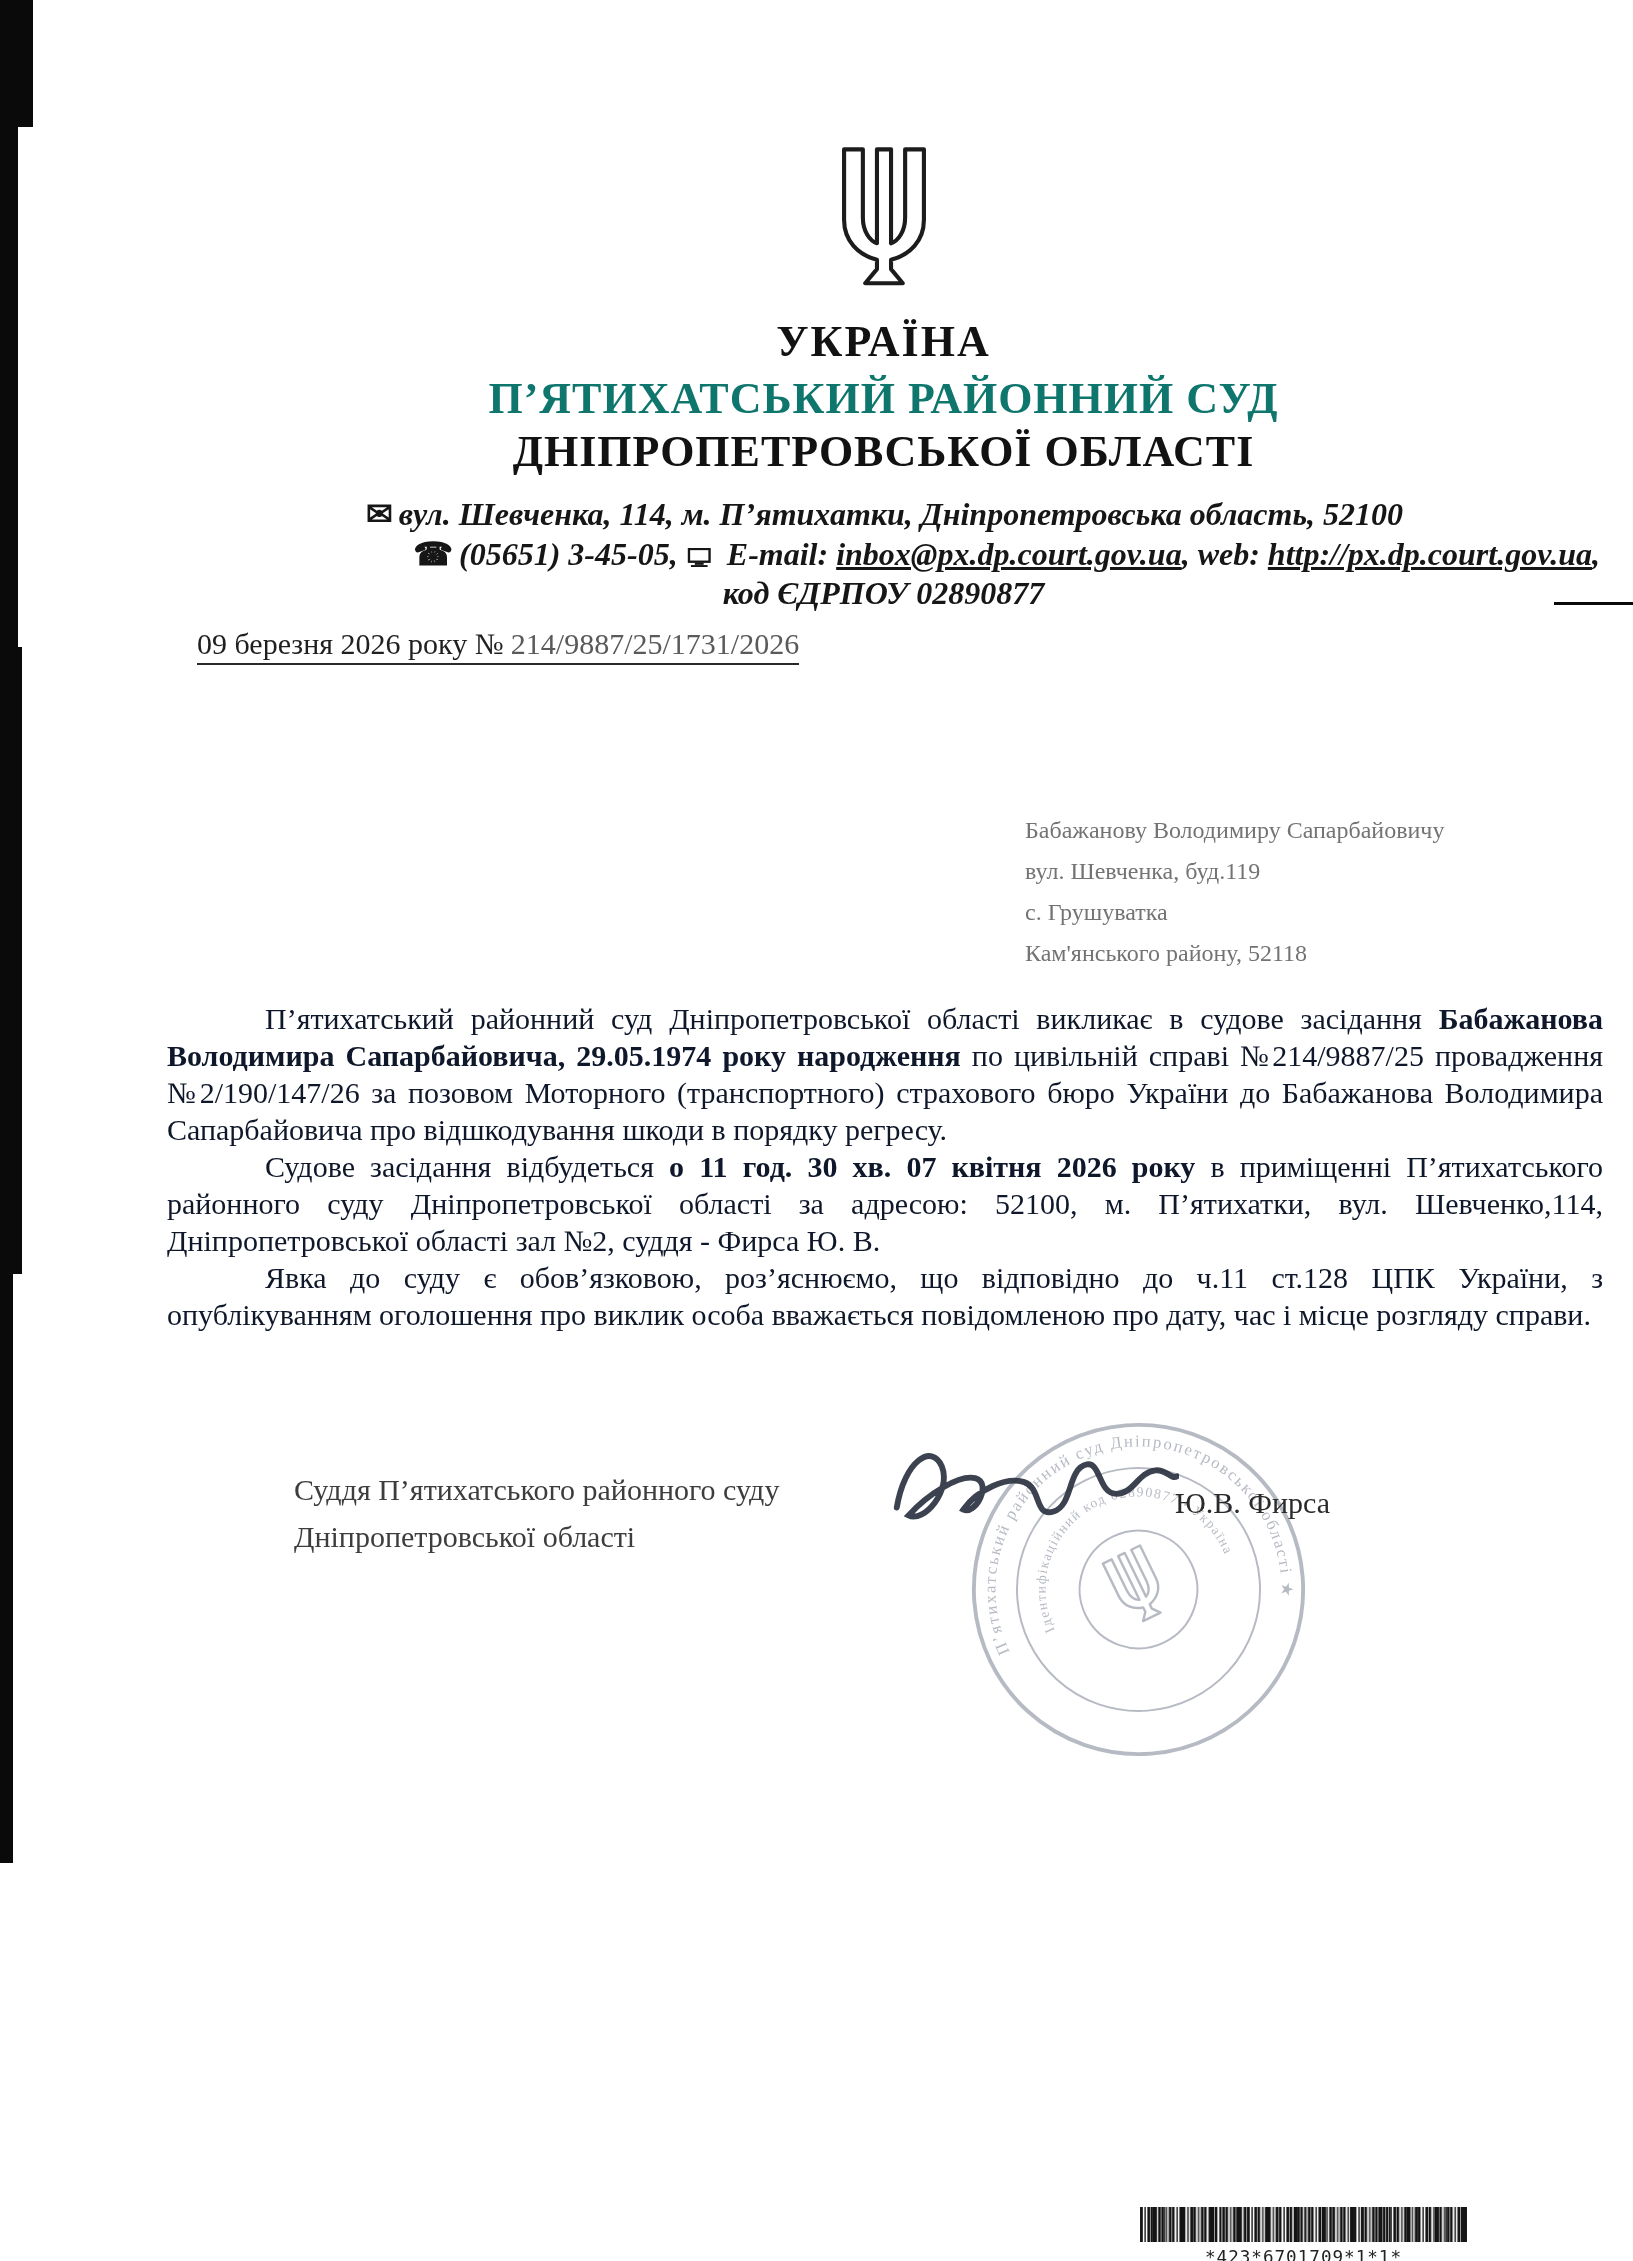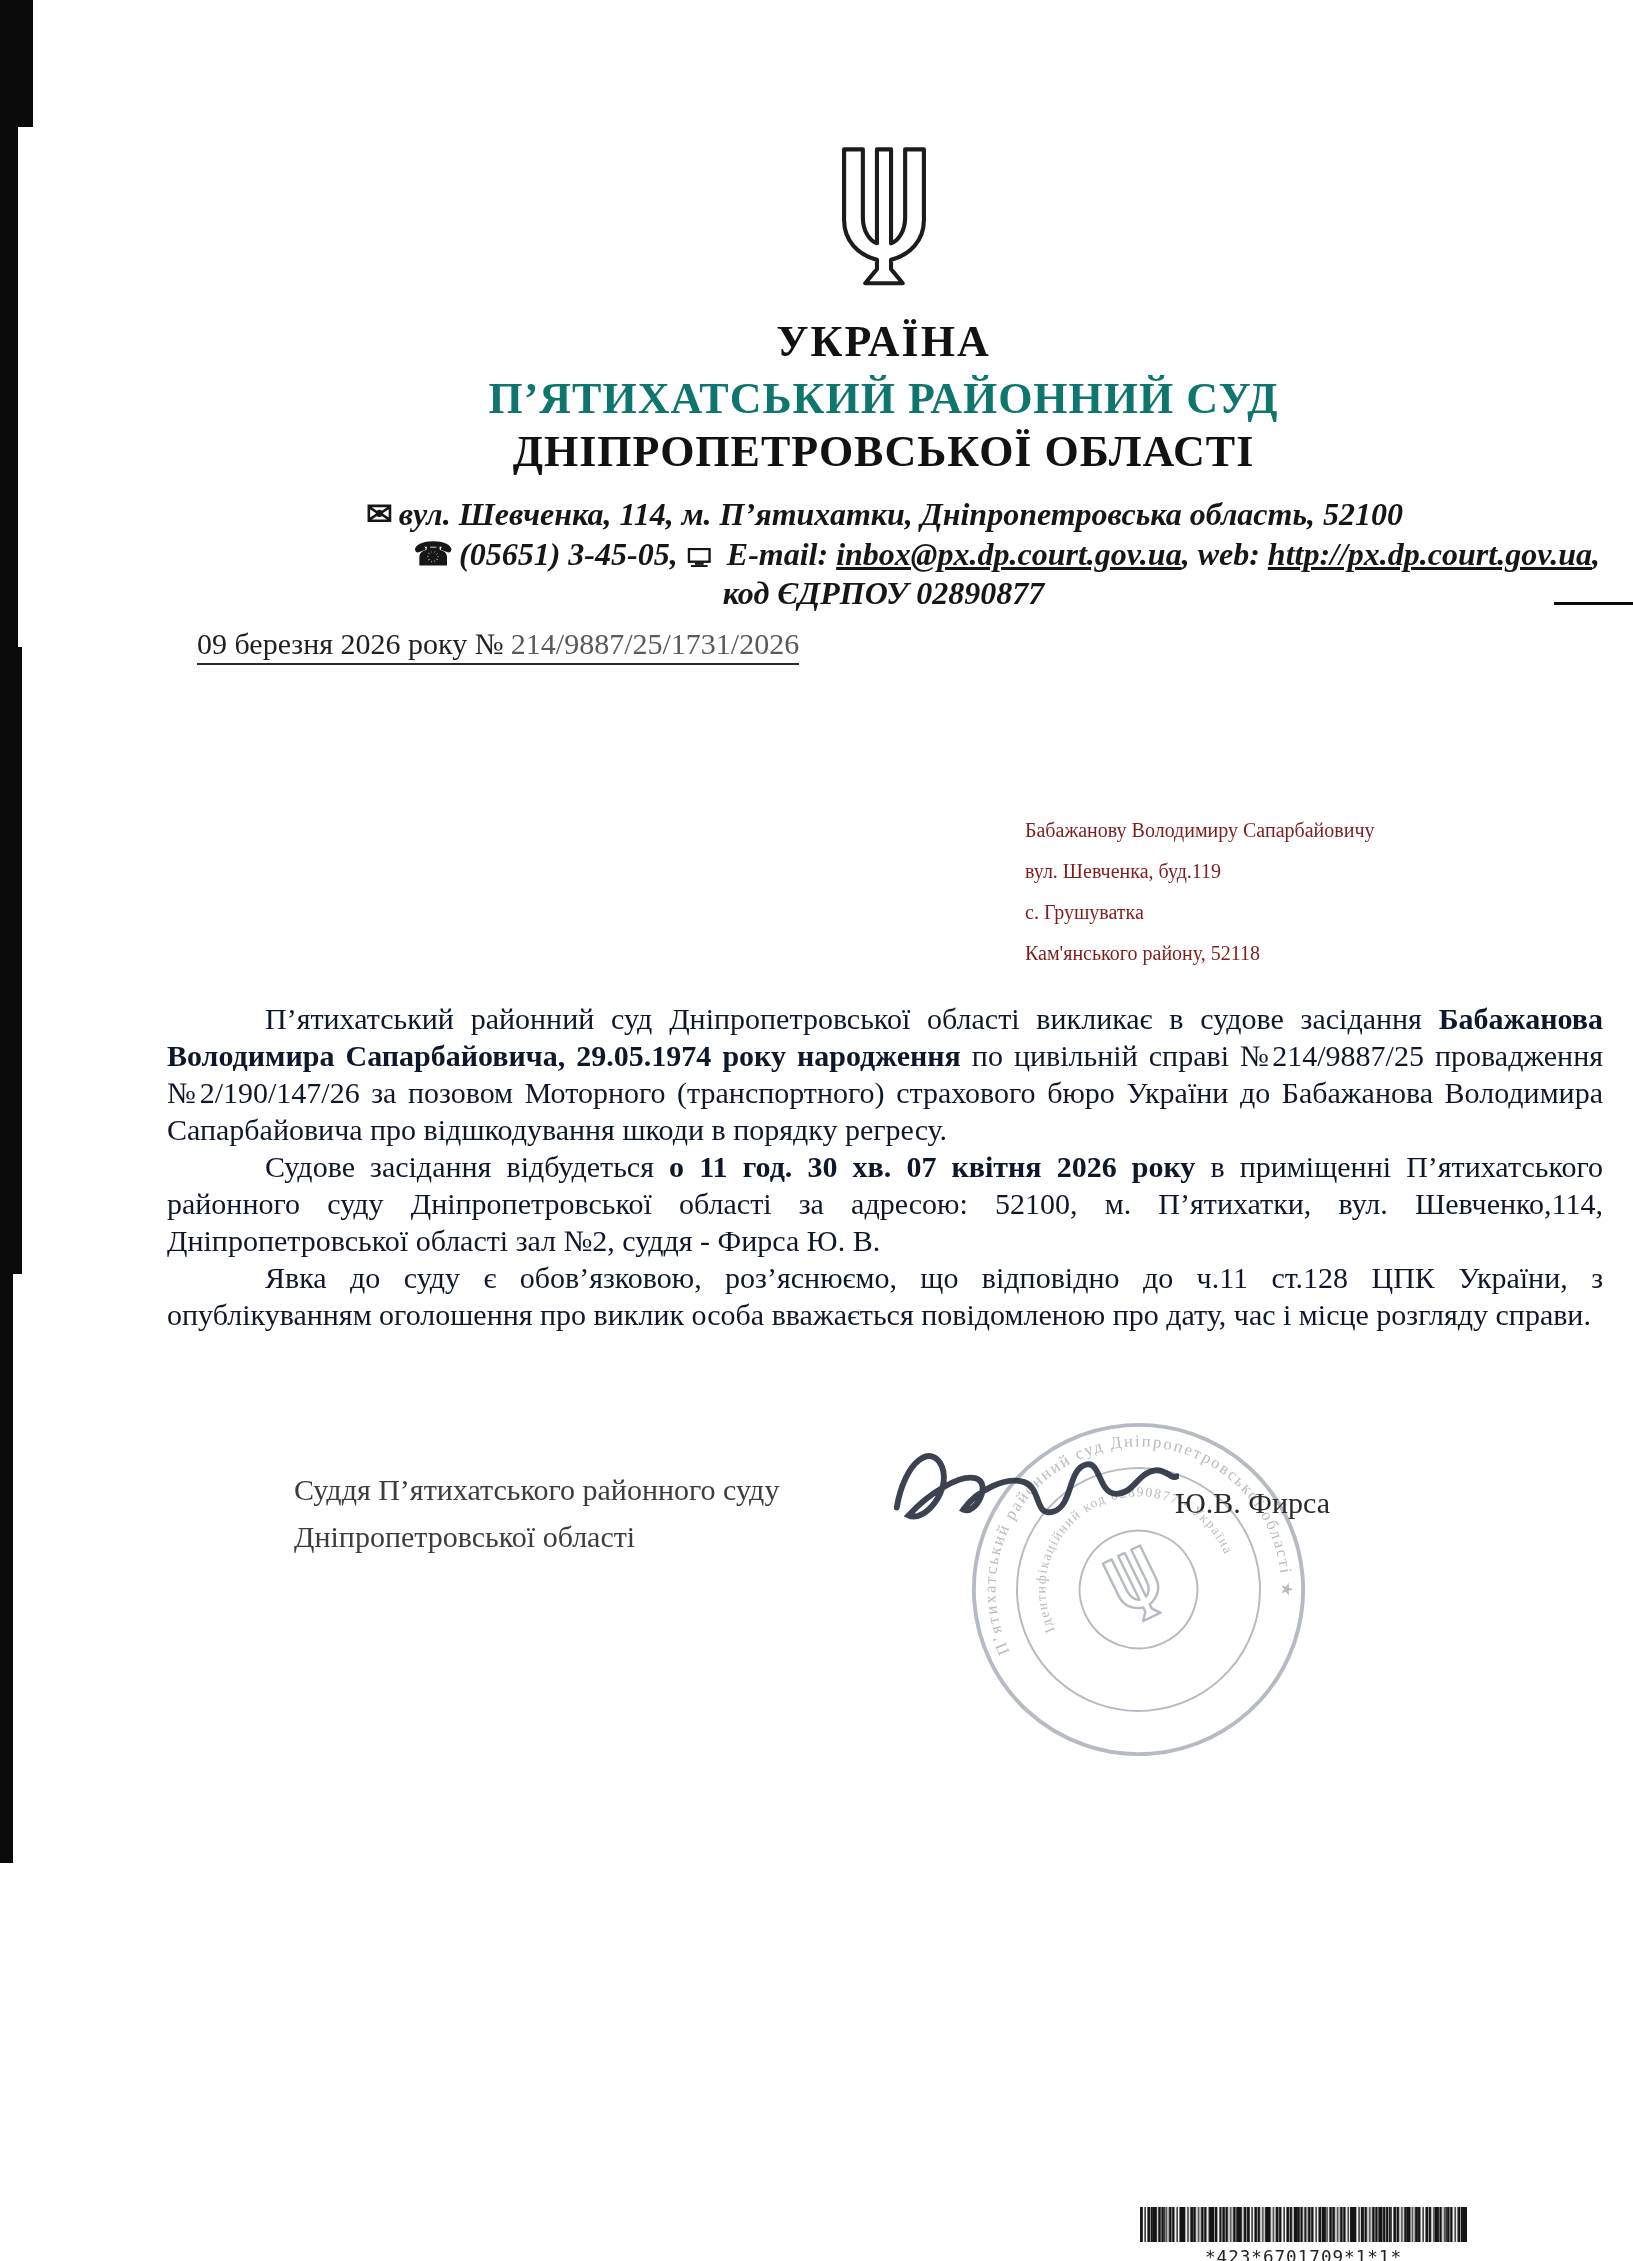--- a/index.html
+++ b/index.html
@@ -24,21 +24,21 @@
   .lnk { text-decoration:underline; }
   .glyph-icon { font-style:normal; display:inline-block; margin:0 5.9px 0 2px; }
   .monitor-icon-svg { vertical-align:-2.9px; margin:0 5.9px 0 9.8px; }
 
   
   .refline { position:absolute; left:167px; top:627px; font-size:30px;margin-left:30px; }
   .refline .u { border-bottom:2px solid #2a2a2a; padding-bottom:2.9px; }
   .ref-num { color:#5a5a5a; }
 
   
-  .recipient { position:absolute; left:1025px; top:810px; font-size:20px; line-height:41px; color:#7f1d1d; }
+  .recipient { position:absolute; left:1025px; top:810px; font-size:24px; line-height:41px; color:#737373; }
 
   
   .bodytext { position:absolute; left:167px; top:1000px; width:1436px; font-size:30px; line-height:37px; text-align:justify; color:#0f172a; }
   .bodytext p { text-indent:98px; }
 
   
   .sig-role { position:absolute; left:294px; top:1466px; font-size:30px; line-height:47px; color:#3d3d3d; }
   .sig-name { position:absolute; left:1175px; top:1486px; font-size:30px; color:#2a2a2a; white-space:nowrap; }
   .signature-svg { position:absolute; left:885px; top:1433px; }
   .stamp { position:absolute; left:968px; top:1419px; width:341px; height:341px; transform:rotate(-26deg); opacity:0.5; }

